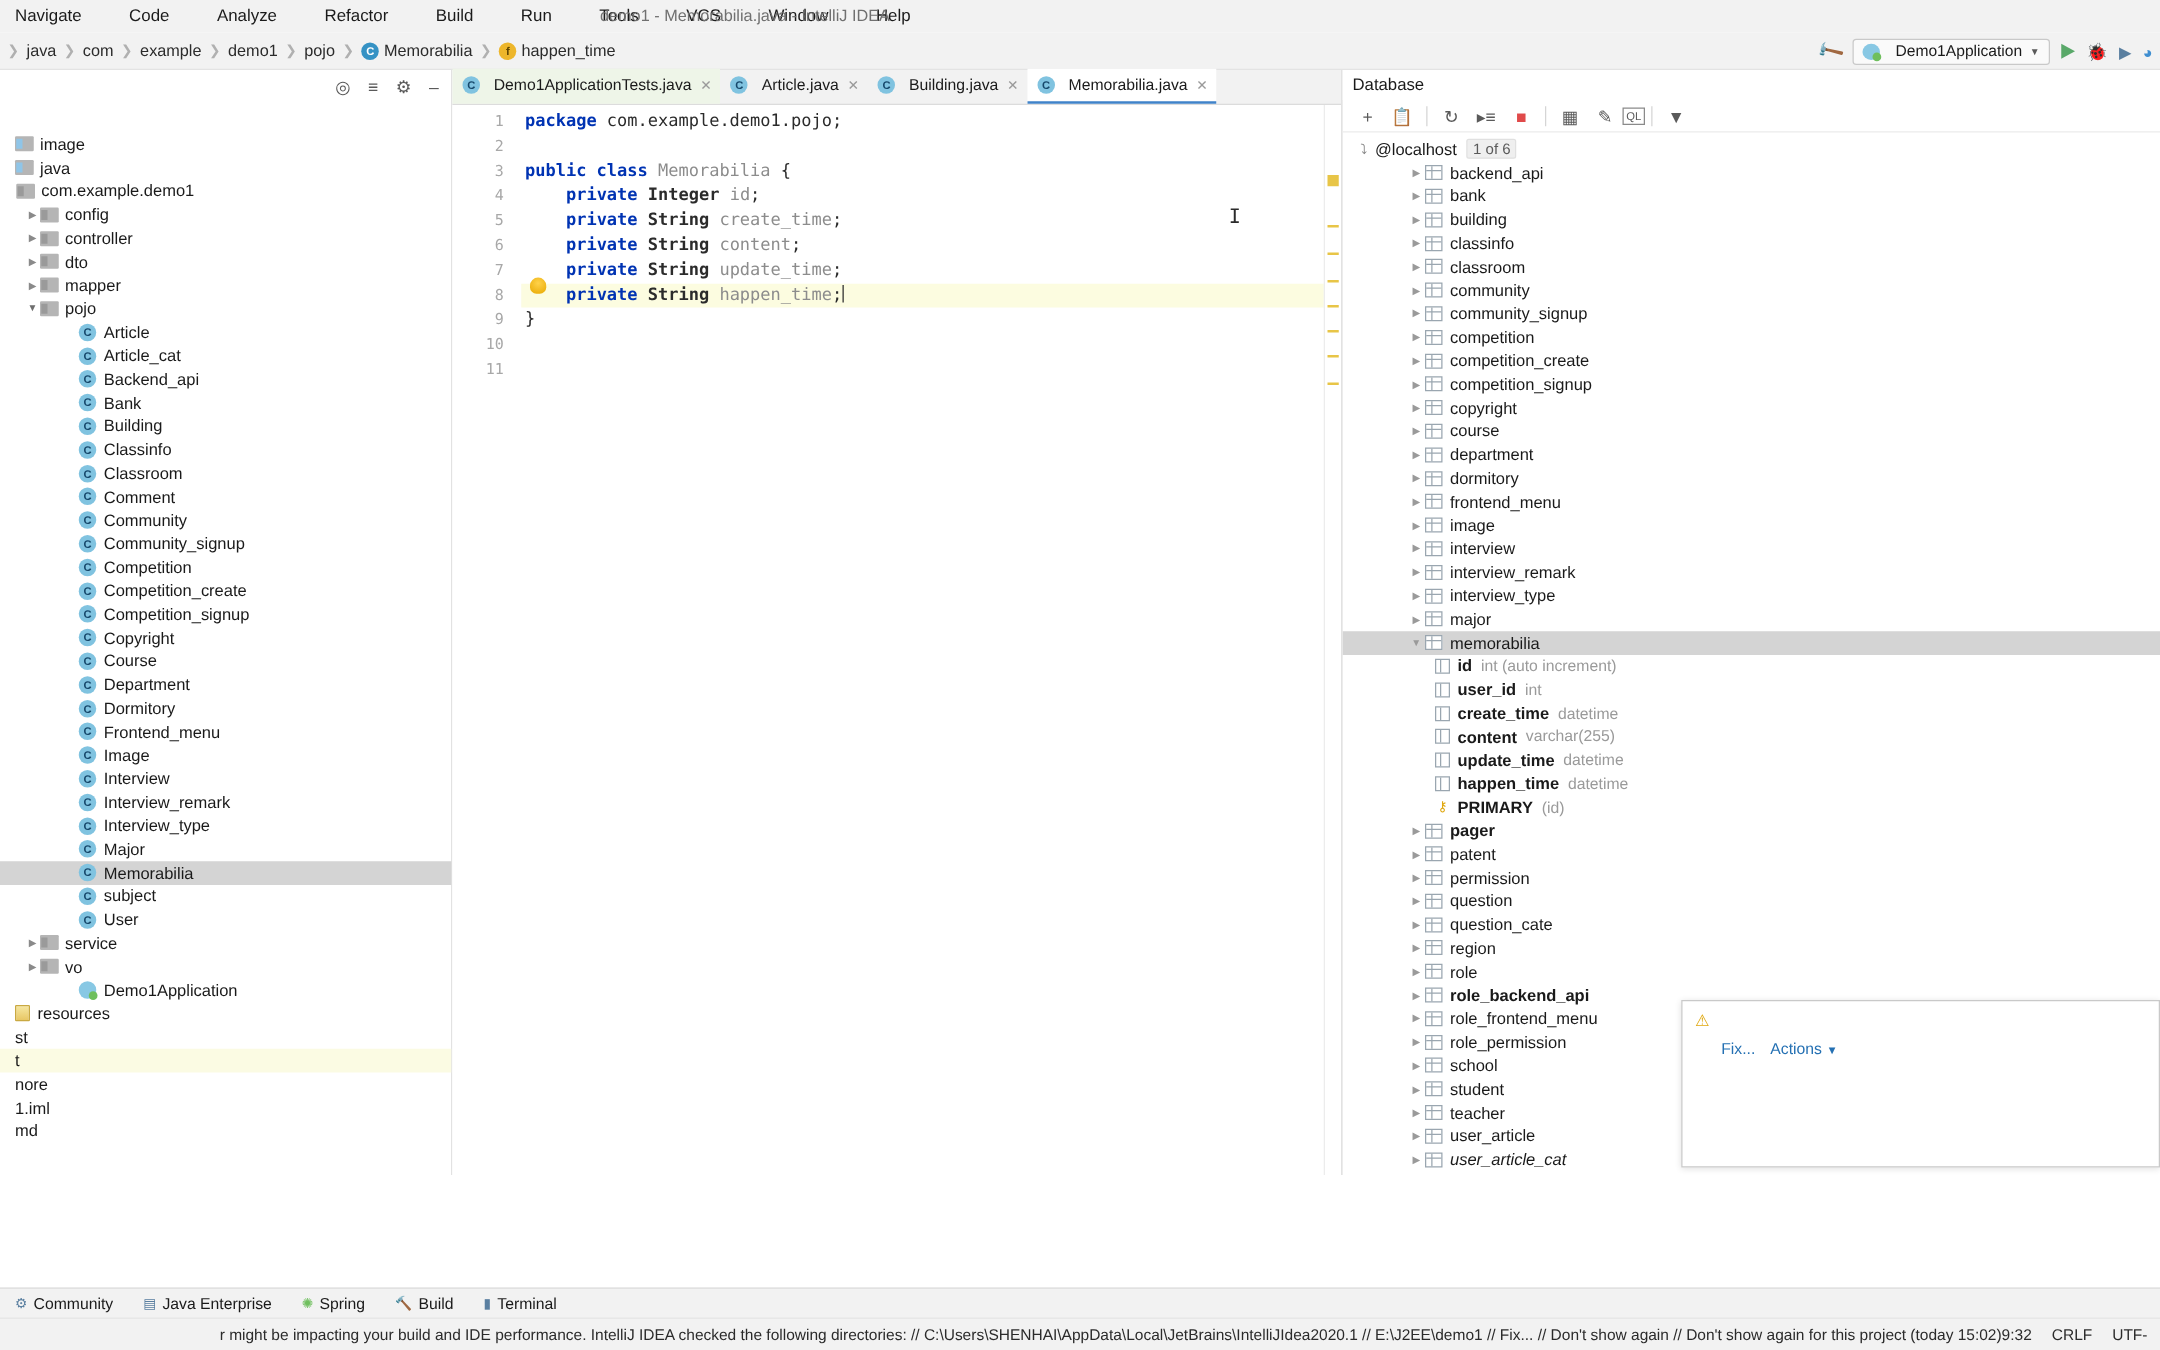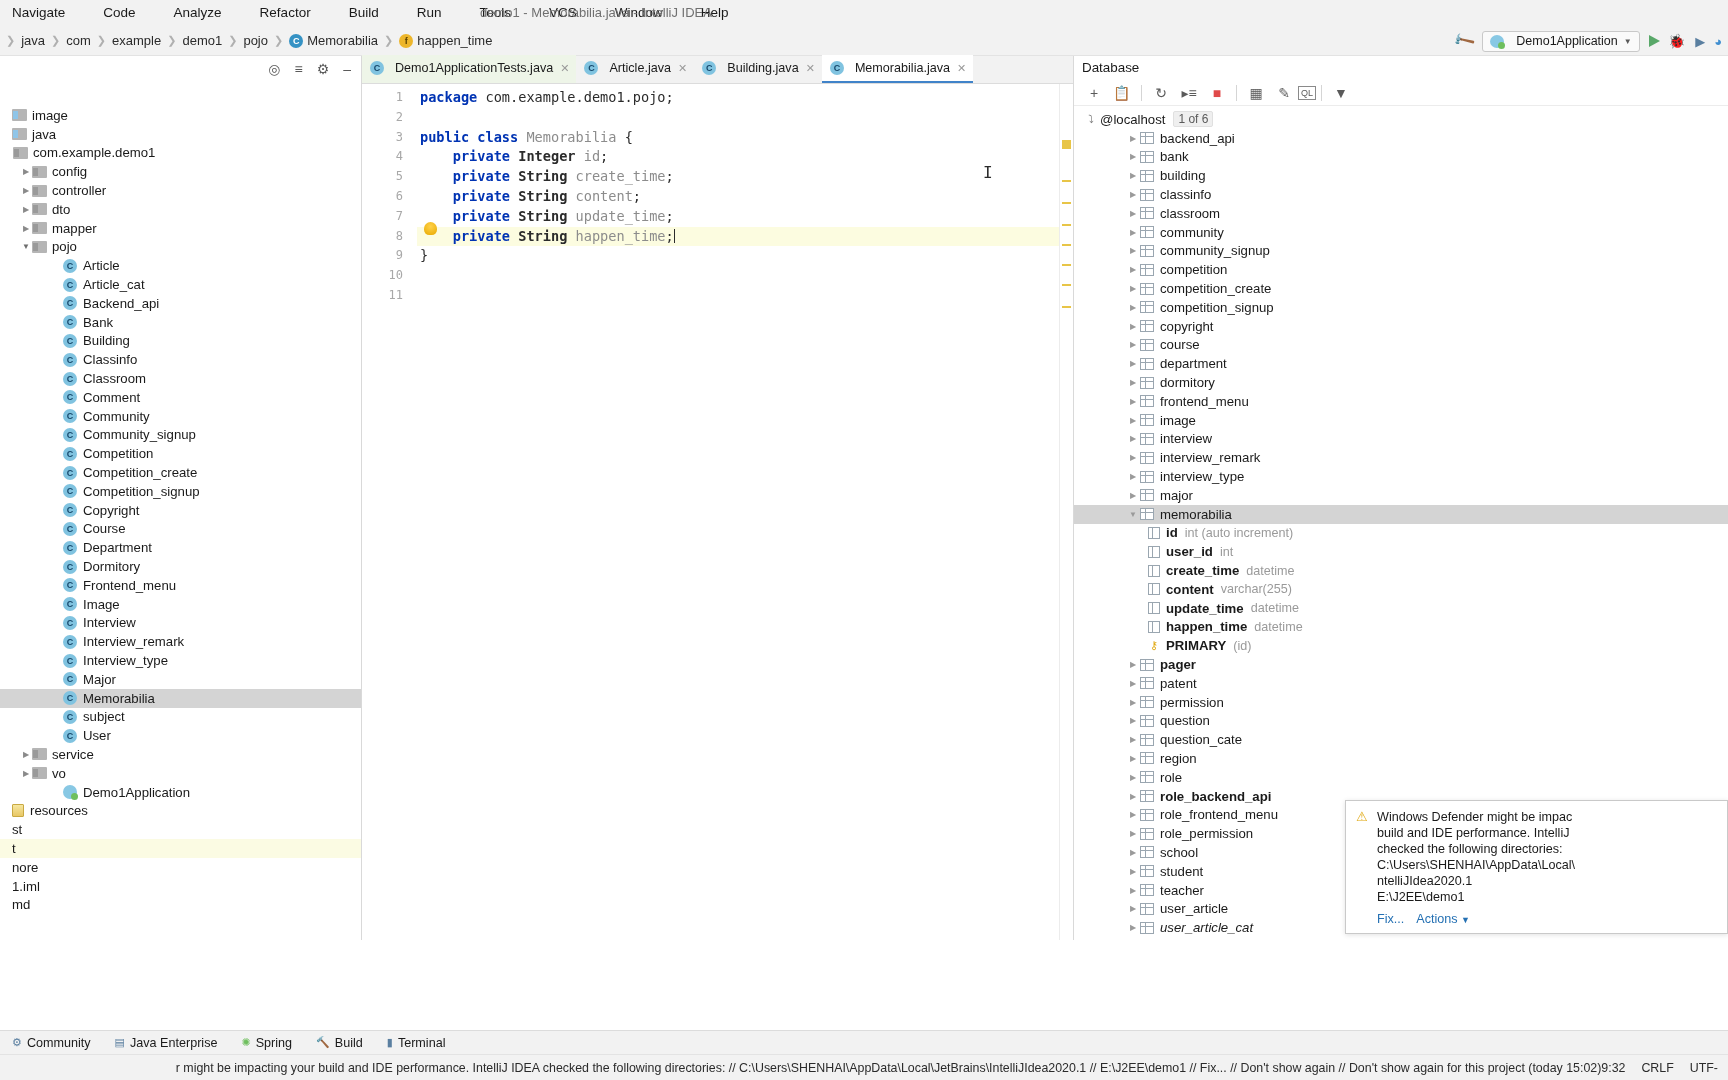--- a/index.html
+++ b/index.html
@@ -857,28 +857,20 @@
           <span class="db-arrow">▶</span>
           <span class="tbl-ic"></span>
           <span style="font-weight: 400; font-style: italic;">user_article_cat</span>
         </div>
       </div>
   </div>
 
   <div class="balloon">
     <div class="balloon-body">
       <span class="warn-ic">⚠</span>
-      <div>
-        <div>Windows Defender might be impac</div>
-        <div>build and IDE performance. IntelliJ</div>
-        <div>checked the following directories:</div>
-        <div>C:\Users\SHENHAI\AppData\Local\</div>
-        <div>ntelliJIdea2020.1</div>
-        <div>E:\J2EE\demo1</div>
-      </div>
     </div>
     <div class="balloon-links">
       <span class="blink">Fix...</span>
       <span class="blink">
         <span>Actions</span>
         <span class="chev">▼</span>
       </span>
     </div>
   </div>
 

